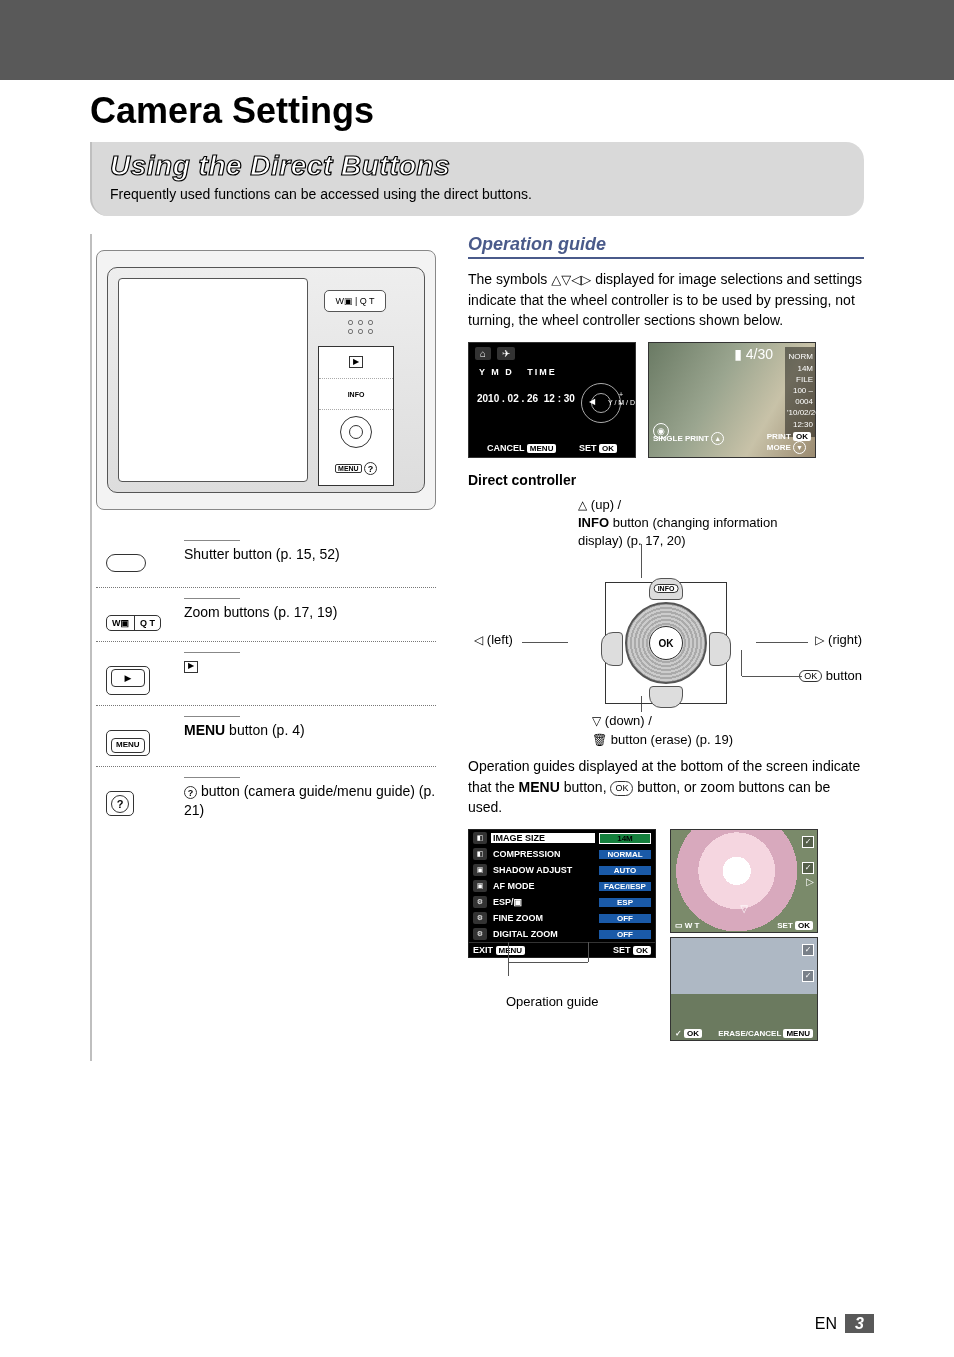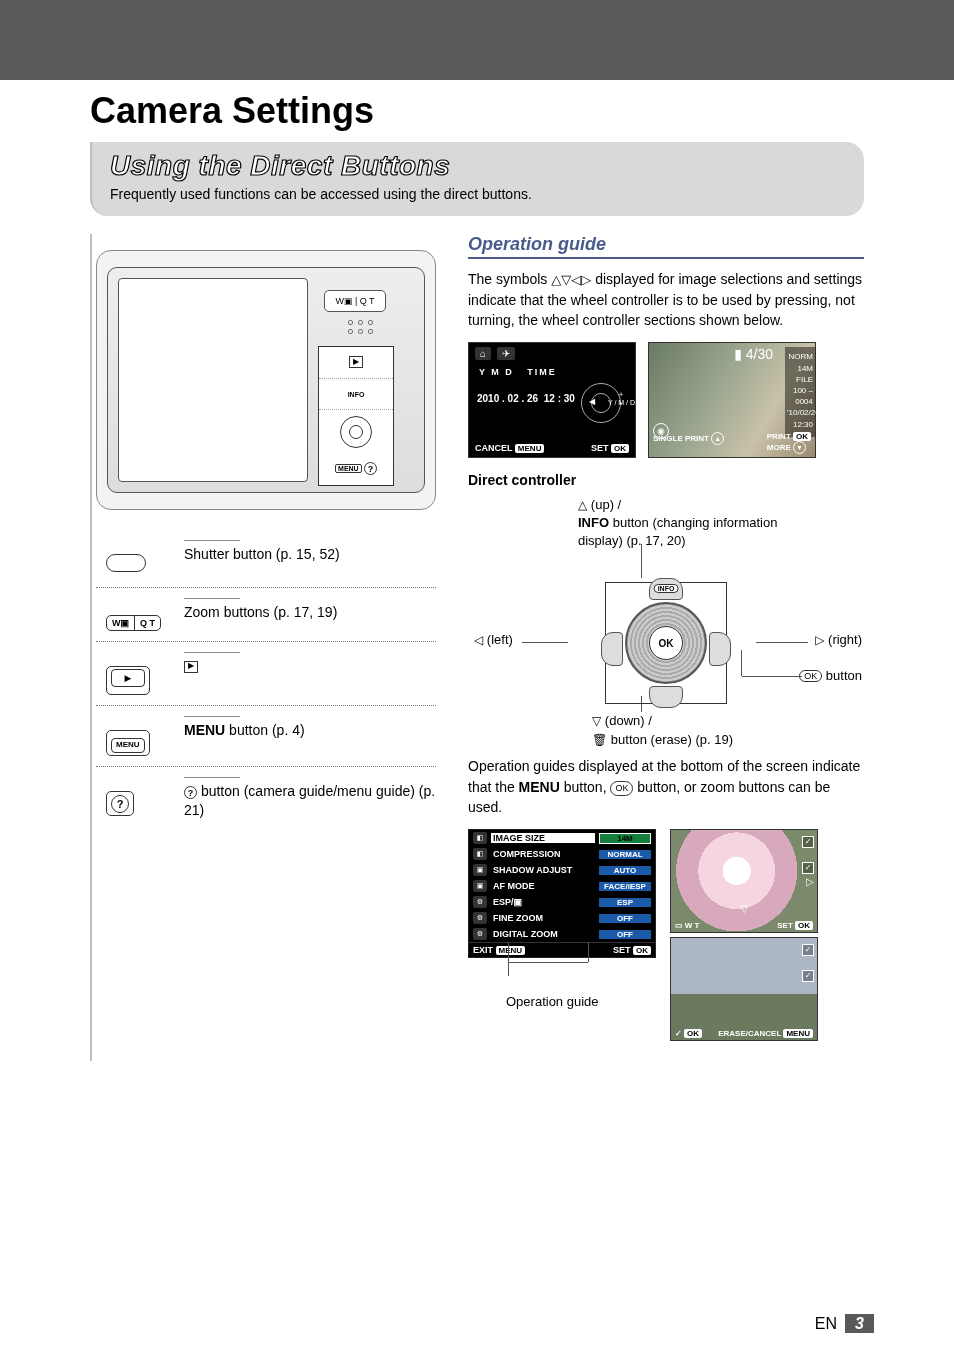--- a/index.html
+++ b/index.html
@@ -44,21 +44,21 @@
     border-left: 2px solid #bfbfbf;
     padding-left: 4px;
     padding-bottom: 20px;
   }
   .col-left { width: 340px; flex-shrink: 0; padding-top: 16px; }
   .col-right { flex: 1; padding-top: 0; }
 
   
   .camera-box {
     border: 1px solid #888;
-    border-radius: 15px;
+    border-radius: 8px;
     height: 260px;
     background: #f3f3f3;
     position: relative;
     margin-bottom: 20px;
     overflow: hidden;
   }
   .camera-body {
     position: absolute;
     left: 10px; top: 16px; right: 10px; bottom: 16px;
     border: 1.5px solid #555;
@@ -139,21 +139,21 @@
     font-size:9px; position:relative; border:1px solid #333;
   }
   .sa-tabs { position:absolute; top:4px; left:6px; display:flex; gap:6px;}
   .sa-tabs span { background:#333; padding:1px 5px; border-radius:2px; font-size:10px;}
   .sa-row { position:absolute; top:24px; left:10px; font-weight:bold; letter-spacing:2px;}
   .sa-date { position:absolute; top:50px; left:8px; font-weight:bold; font-size:10px;}
   .sa-circle { position:absolute; top:40px; right:14px; width:40px; height:40px; }
   .sa-circle .ring{ position:absolute; inset:0; border:1px solid #aaa; border-radius:50%;}
   .sa-circle .ring2{ position:absolute; inset:10px; border:1px solid #aaa; border-radius:50%;}
   .sa-circle .pm{ position:absolute; right:-2px; top:8px; font-size:7px; text-align:center; line-height:8px;}
-  .sa-bottom { position:absolute; bottom:4px; left:0; right:0; display:flex; justify-content:space-between; padding:0 6px; font-weight:bold;}
+  .sa-bottom { position:absolute; bottom:4px; left:0; right:0; display:flex; justify-content:space-between; padding:0 18px; font-weight:bold;}
   .badge { background:#fff; color:#000; padding:0 3px; border-radius:2px; font-size:8px;}
   .photo-bg { background: linear-gradient(120deg,#6a7a64,#9aa58f 40%,#c8c2a8 70%,#9a8a70); position:absolute; inset:0;}
   .sb-strip { position:absolute; right:0; top:4px; bottom:20px; width:30px; background:rgba(0,0,0,.45); font-size:8px; padding:4px 2px; text-align:right; line-height:1.4;}
   .sb-top { position:absolute; top:3px; right:42px; font-weight:normal; font-size:14px;}
   .sb-bl { position:absolute; left:4px; bottom:18px; width:16px;height:16px;border:1.5px solid #fff;border-radius:50%; text-align:center; font-size:9px; line-height:14px;}
   .sb-bottom { position:absolute; bottom:3px; left:0; right:0; display:flex; justify-content:space-between; padding:0 4px; font-size:8px; font-weight:bold;}
   .circ-btn { display:inline-block; width:13px; height:13px; border:1.5px solid #fff; border-radius:50%; font-size:7px; text-align:center; line-height:11px;}
 
   .wheel-heading { font-weight:bold; font-size:14px; margin: 6px 0 8px;}
   .wheel-area { position:relative; height: 250px; font-size:13px; margin-bottom:10px;}

